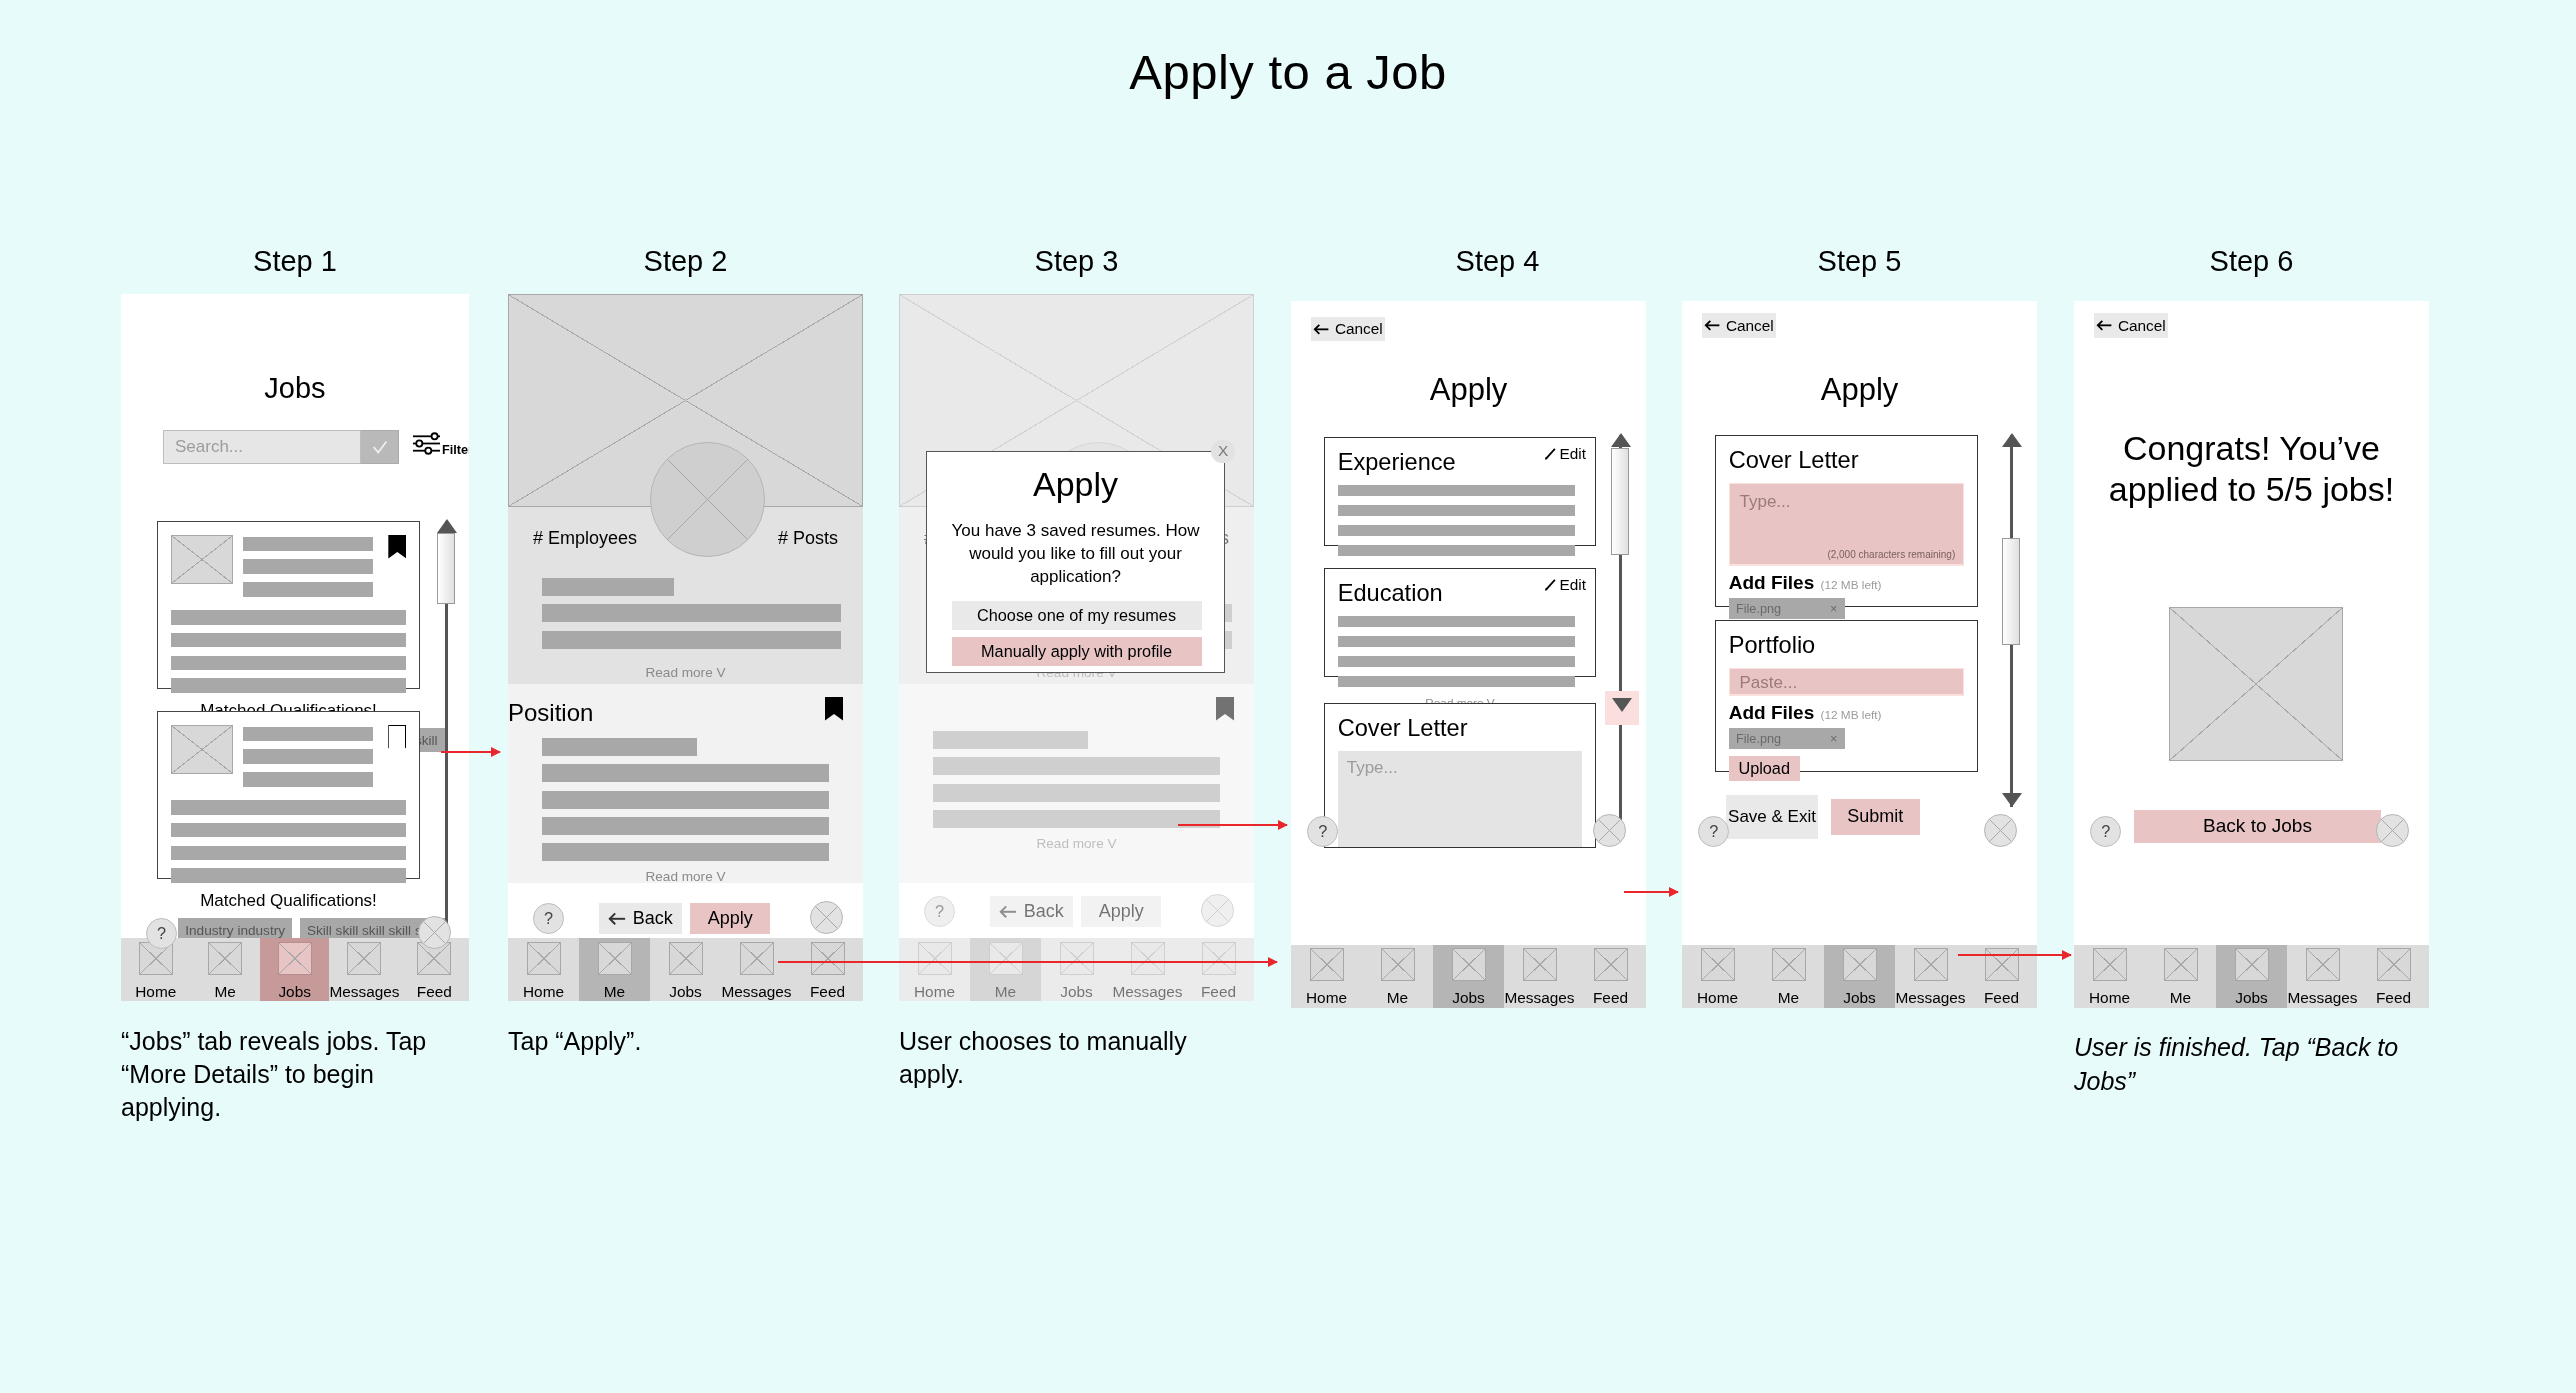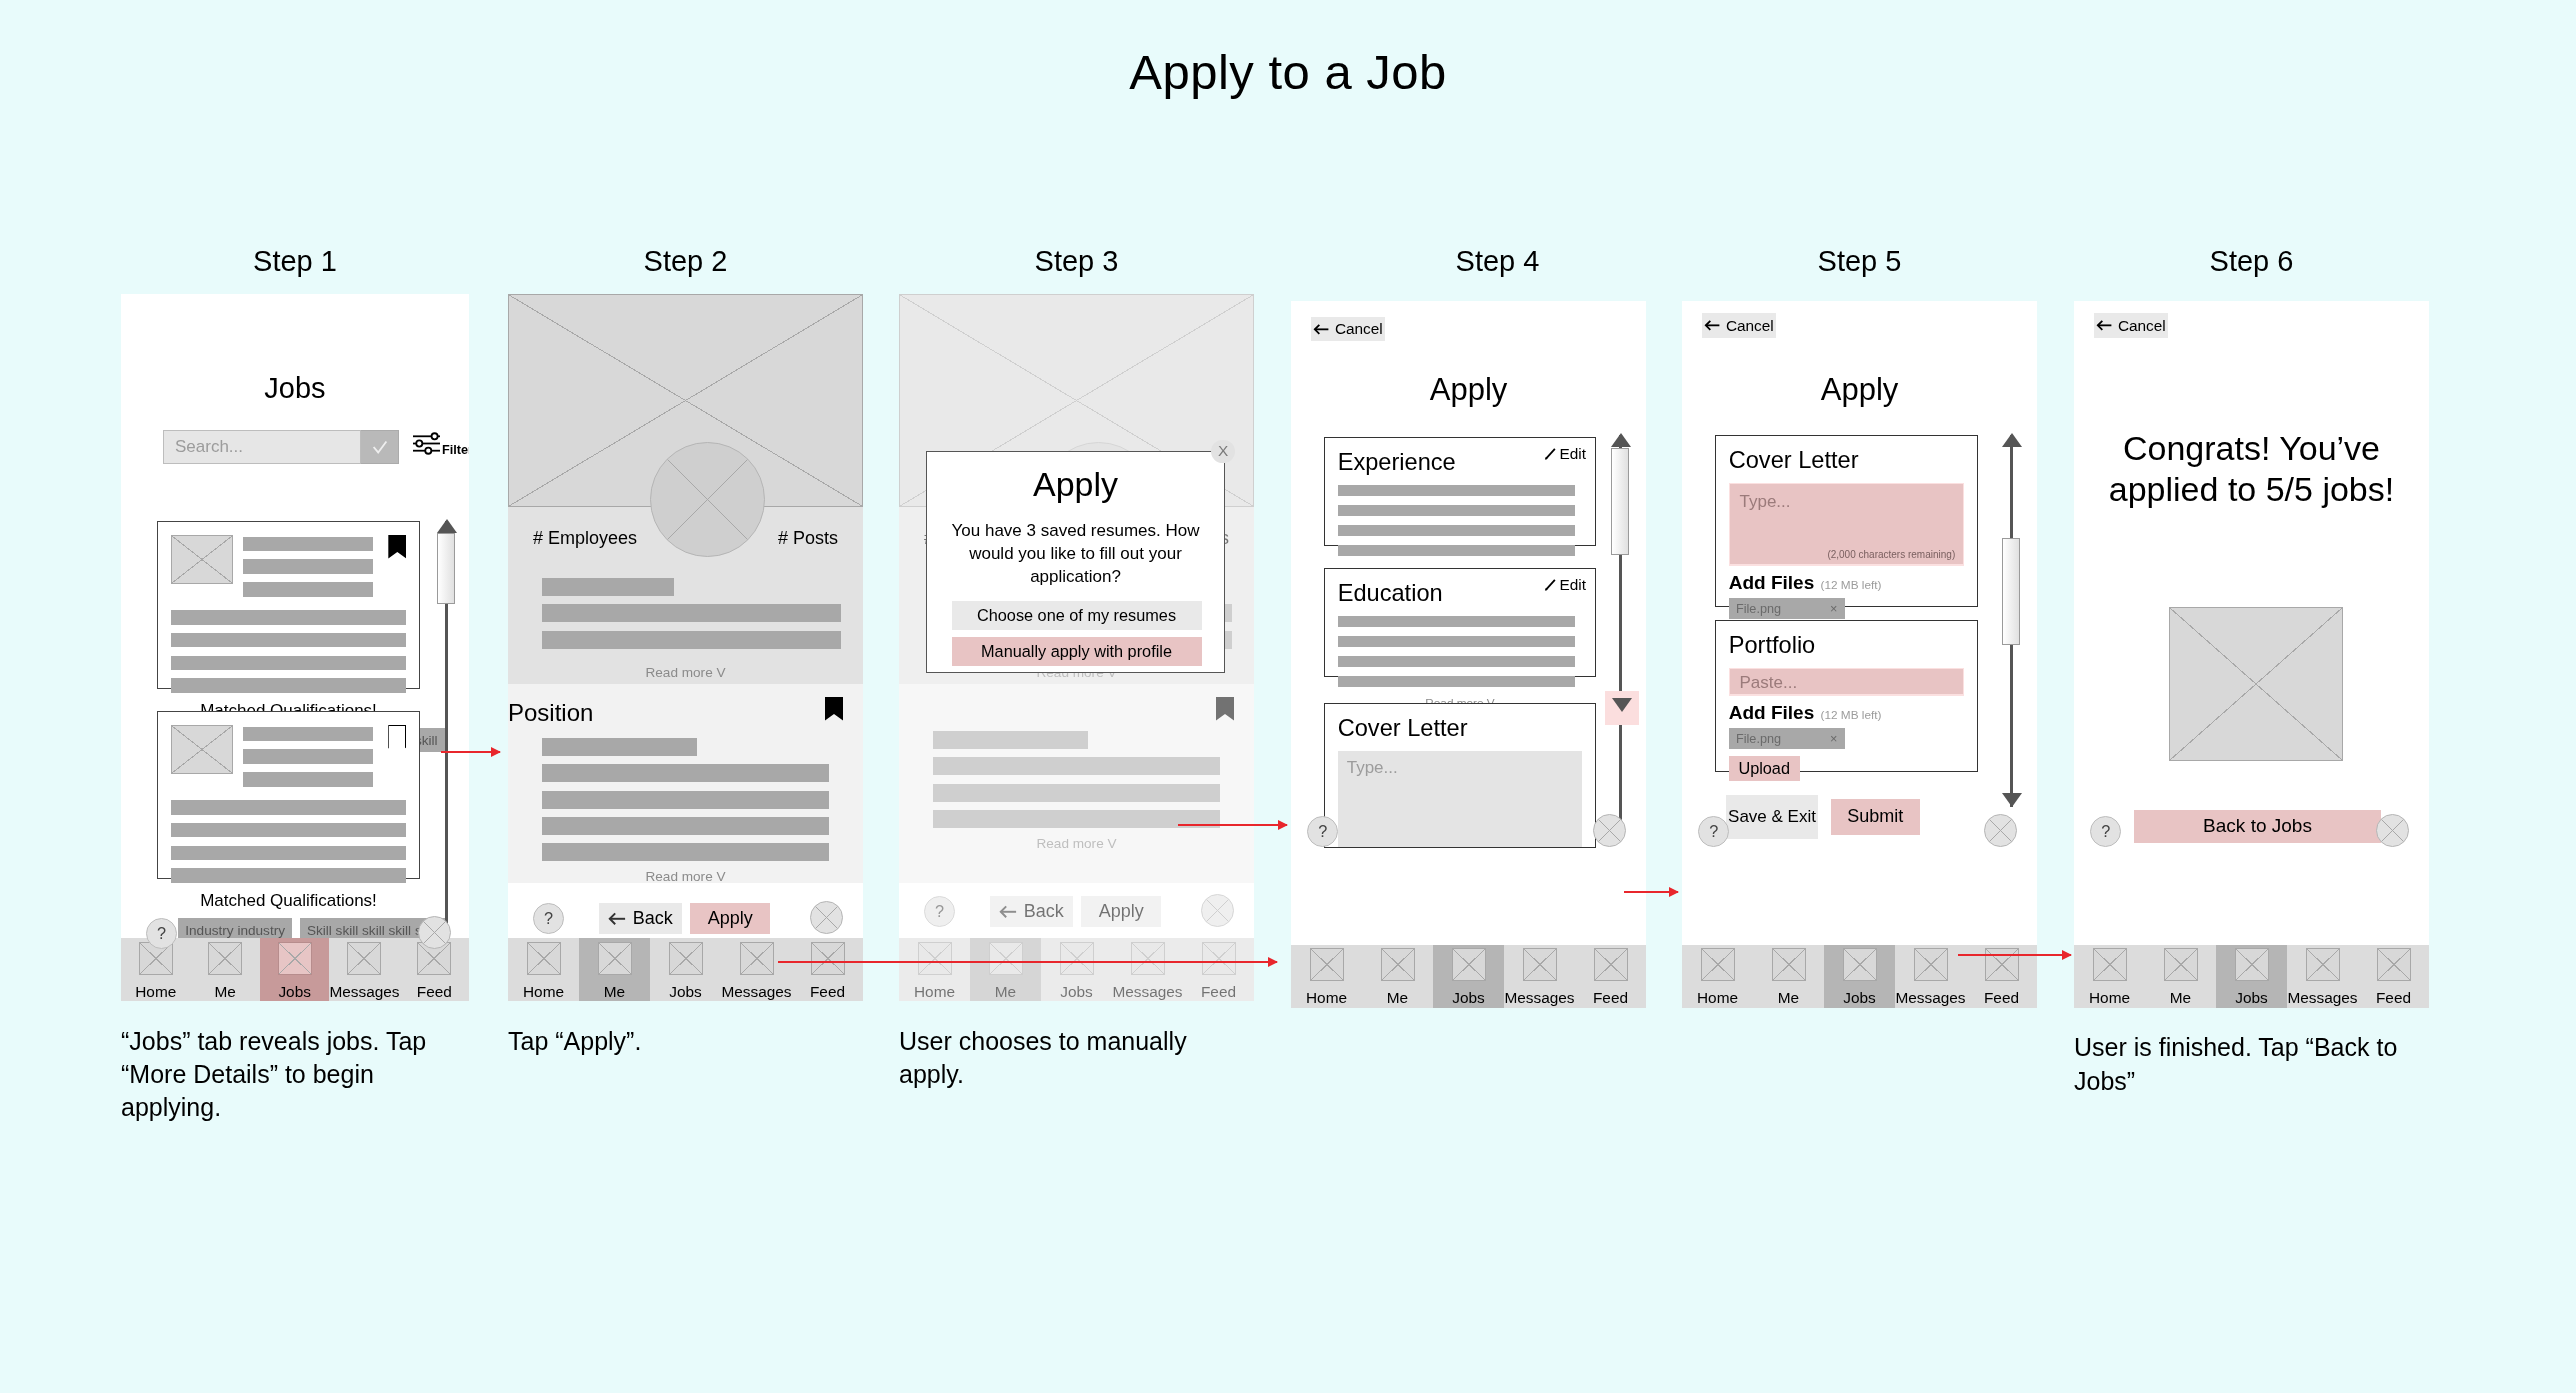--- a/index.html
+++ b/index.html
@@ -652,21 +652,21 @@
             <div class="xbox"></div>
             <span>Feed</span>
           </div>
       </div>
 
       <div class="helpdot" style="left:16.3px; top:515px;">?</div>
       <div class="closedot" style="left:302px; top:513px;">
         <div class="xcircle" style="width:33px; height:33px; background:#e2e2e2;"></div>
       </div>
     </div>
-    <div class="caption" style="width:344px;">User is finished. Tap “Back to Jobs”</div>
+    <div class="caption" style="width:344px;font-style:italic;">User is finished. Tap “Back to Jobs”</div>
   </div>
 
   <div class="red-arrow" style="left:441px; top:751px; width:59px;"></div>
   <div class="red-arrow" style="left:778px; top:961px; width:499px;"></div>
   <div class="red-arrow" style="left:1178px; top:824px; width:109px;"></div>
   <div class="red-arrow" style="left:1624px; top:891px; width:54px;"></div>
   <div class="red-arrow" style="left:1958px; top:954px; width:113px;"></div>
 
 </div>
 

